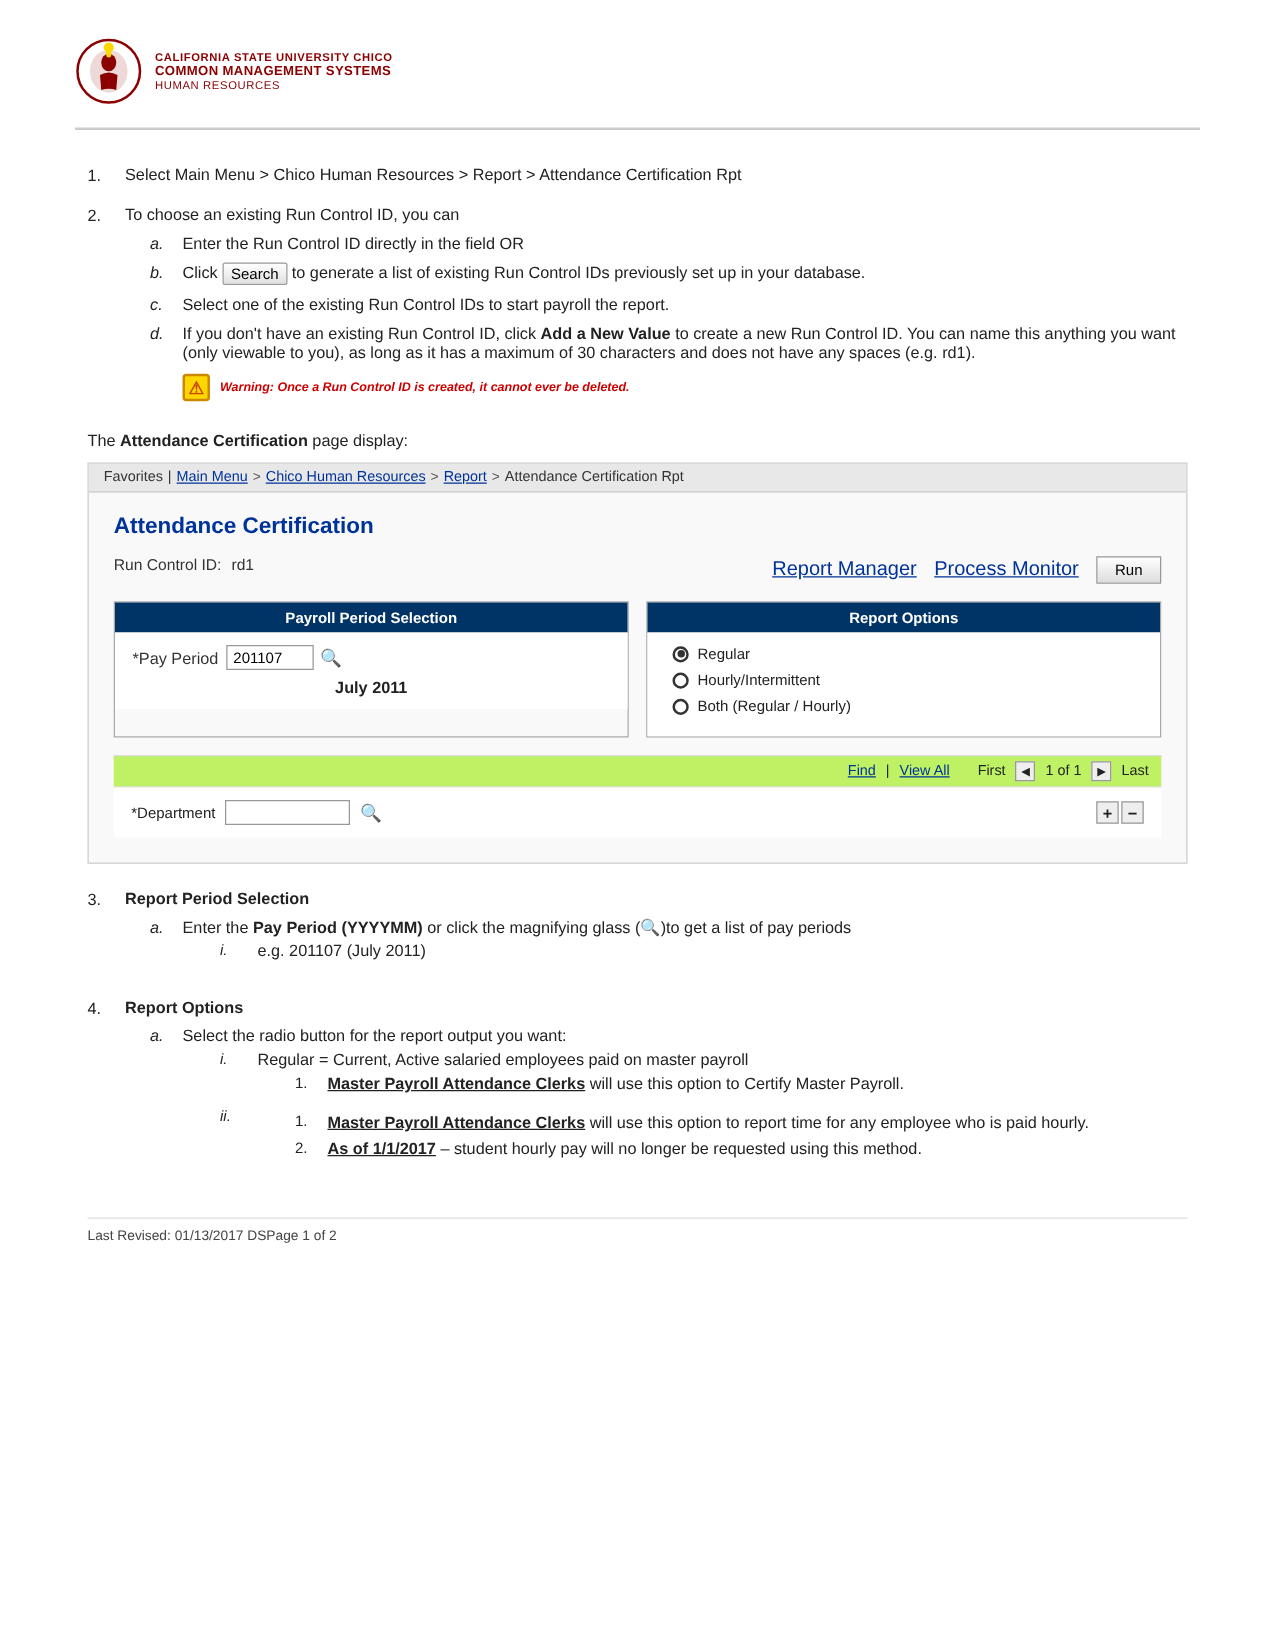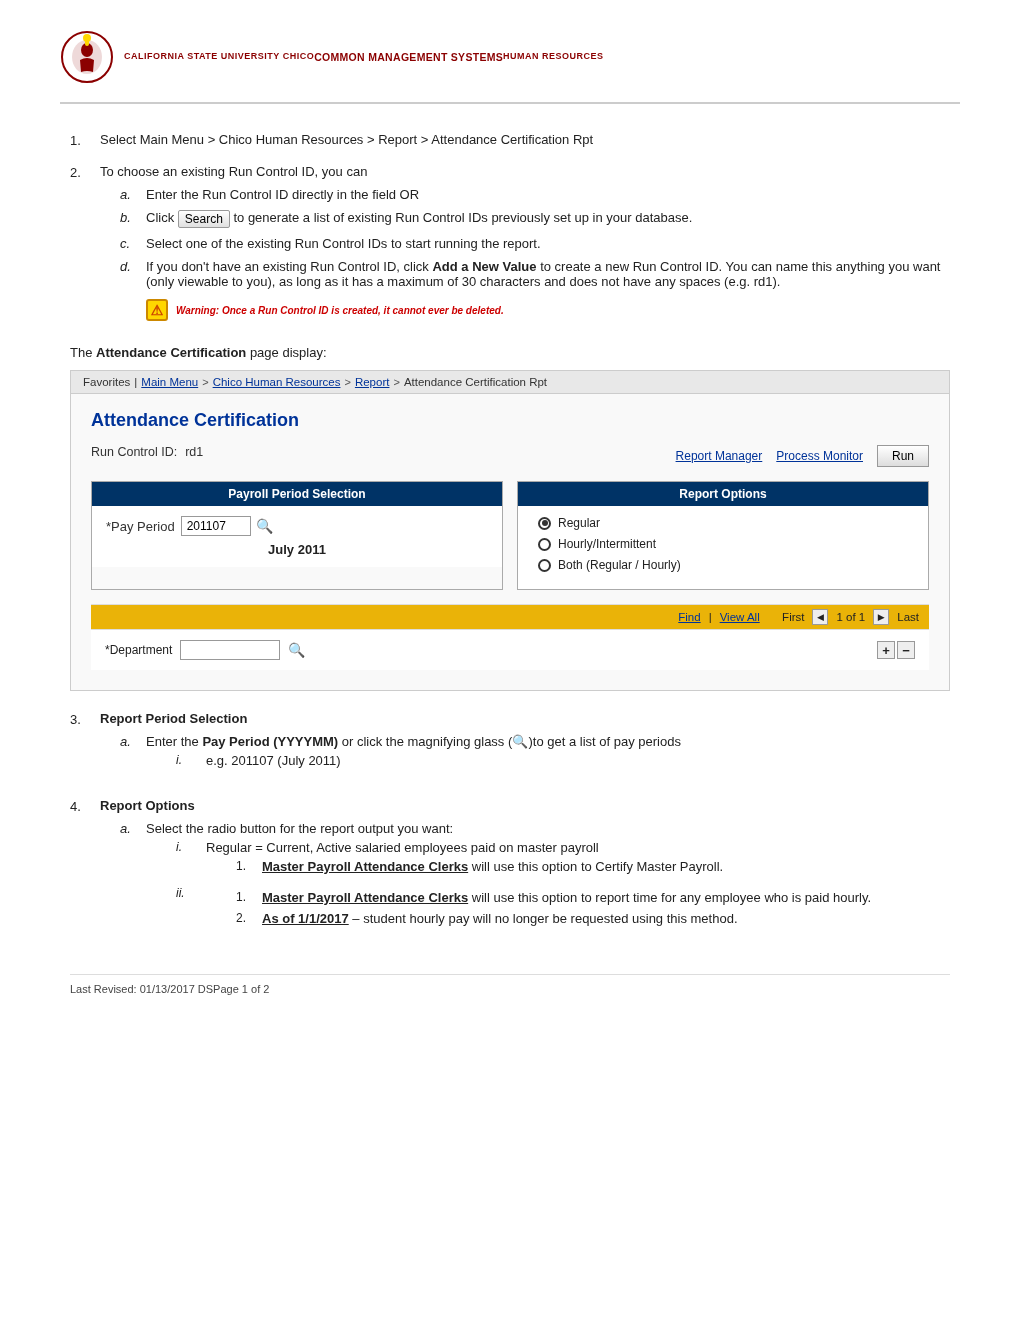--- a/index.html
+++ b/index.html
@@ -26,38 +26,38 @@
       display: flex;
       align-items: center;
       gap: 10px;
     }
     .logo-icon {
       width: 54px;
       height: 54px;
     }
     .logo-text {
       display: flex;
-      flex-direction: row;
+      flex-direction: column;
       justify-content: center;
     }
     .logo-text .line1 {
       font-size: 9px;
       font-weight: bold;
       color: #8B0000;
       letter-spacing: 0.5px;
     }
     .logo-text .line2 {
       font-size: 10.5px;
       font-weight: bold;
       color: #8B0000;
       letter-spacing: 0.3px;
     }
     .logo-text .line3 {
       font-size: 9px;
-      font-weight: bold;
+      font-weight: normal;
       color: #8B0000;
       letter-spacing: 0.5px;
     }
     .title-area {
       text-align: right;
     }
     .title-area .main-title {
       font-size: 19px;
       font-weight: bold;
       color: #222;
@@ -259,21 +259,21 @@
       color: #333;
     }
     .top-right-links {
       display: flex;
       align-items: center;
       gap: 14px;
     }
     .top-link {
       color: #003399;
       text-decoration: underline;
-      font-size: 12px;
+      font-size: 16px;
     }
     .run-btn {
       border: 1px solid #999;
       background: linear-gradient(to bottom, #fff, #ddd);
       padding: 3px 14px;
       font-size: 12px;
       cursor: pointer;
     }
 
     
@@ -362,21 +362,21 @@
     
     .find-row {
       display: flex;
       align-items: center;
       justify-content: flex-end;
       gap: 8px;
       font-size: 11.5px;
       padding: 4px 10px;
       border-top: 1px solid #ddd;
       border-bottom: 1px solid #ddd;
-      background: #eab308;
+      background: #bef264;
     }
     .find-link {
       color: #003399;
       text-decoration: underline;
     }
     .nav-btn {
       width: 16px;
       height: 16px;
       border: 1px solid #999;
       background: #eee;
@@ -477,21 +477,21 @@
               <span>Enter the Run Control ID directly in the field OR</span>
             </div>
           </li>
           <li>
             <div>
               <span>Click </span><span class="search-btn">Search</span><span> to generate a list of existing Run Control IDs previously set up in your database.</span>
             </div>
           </li>
           <li>
             <div>
-              <span>Select one of the existing Run Control IDs to start running the report.</span>
+              <span>Select one of the existing Run Control IDs to start payroll the report.</span>
             </div>
           </li>
           <li>
             <div>
               <span>If you don't have an existing Run Control ID, click </span><b>Add a New Value</b><span> to create a new Run Control ID. You can name this anything you want (only viewable to you), as long as it has a maximum of 30 characters and does not have any spaces (e.g. rd1).</span>
               <div class="warning-box">
                 <div class="warning-icon">⚠</div>
                 <span class="warning-text">Warning: Once a Run Control ID is created, it cannot ever be deleted.</span>
               </div>
             </div>

